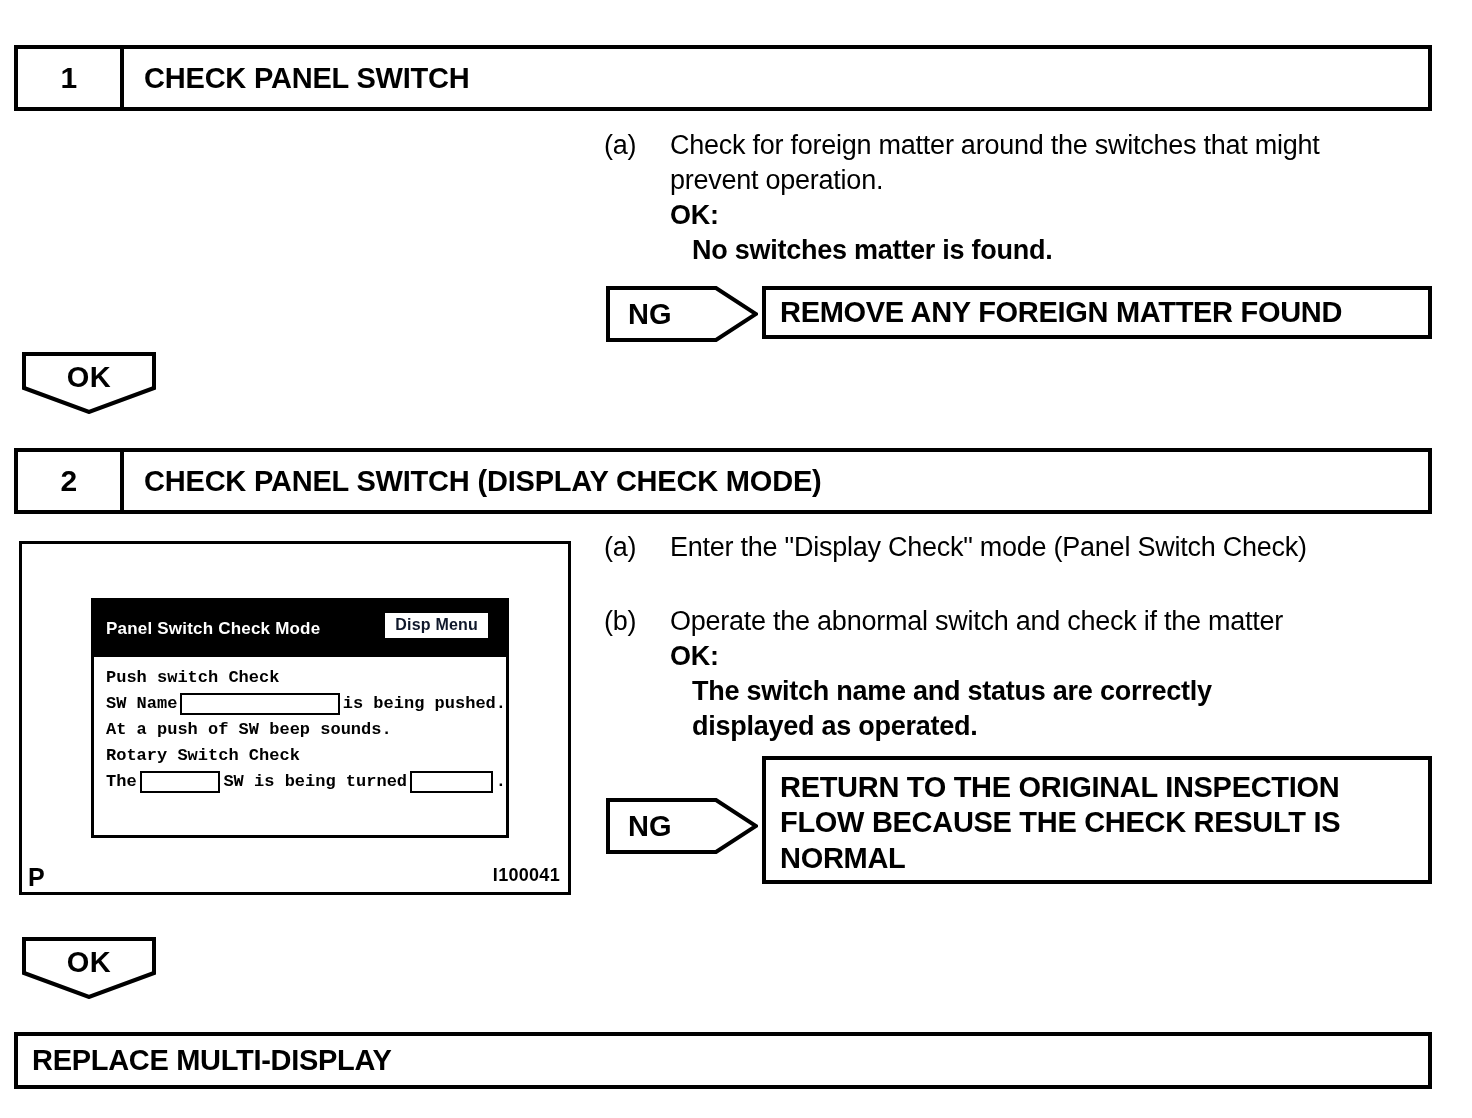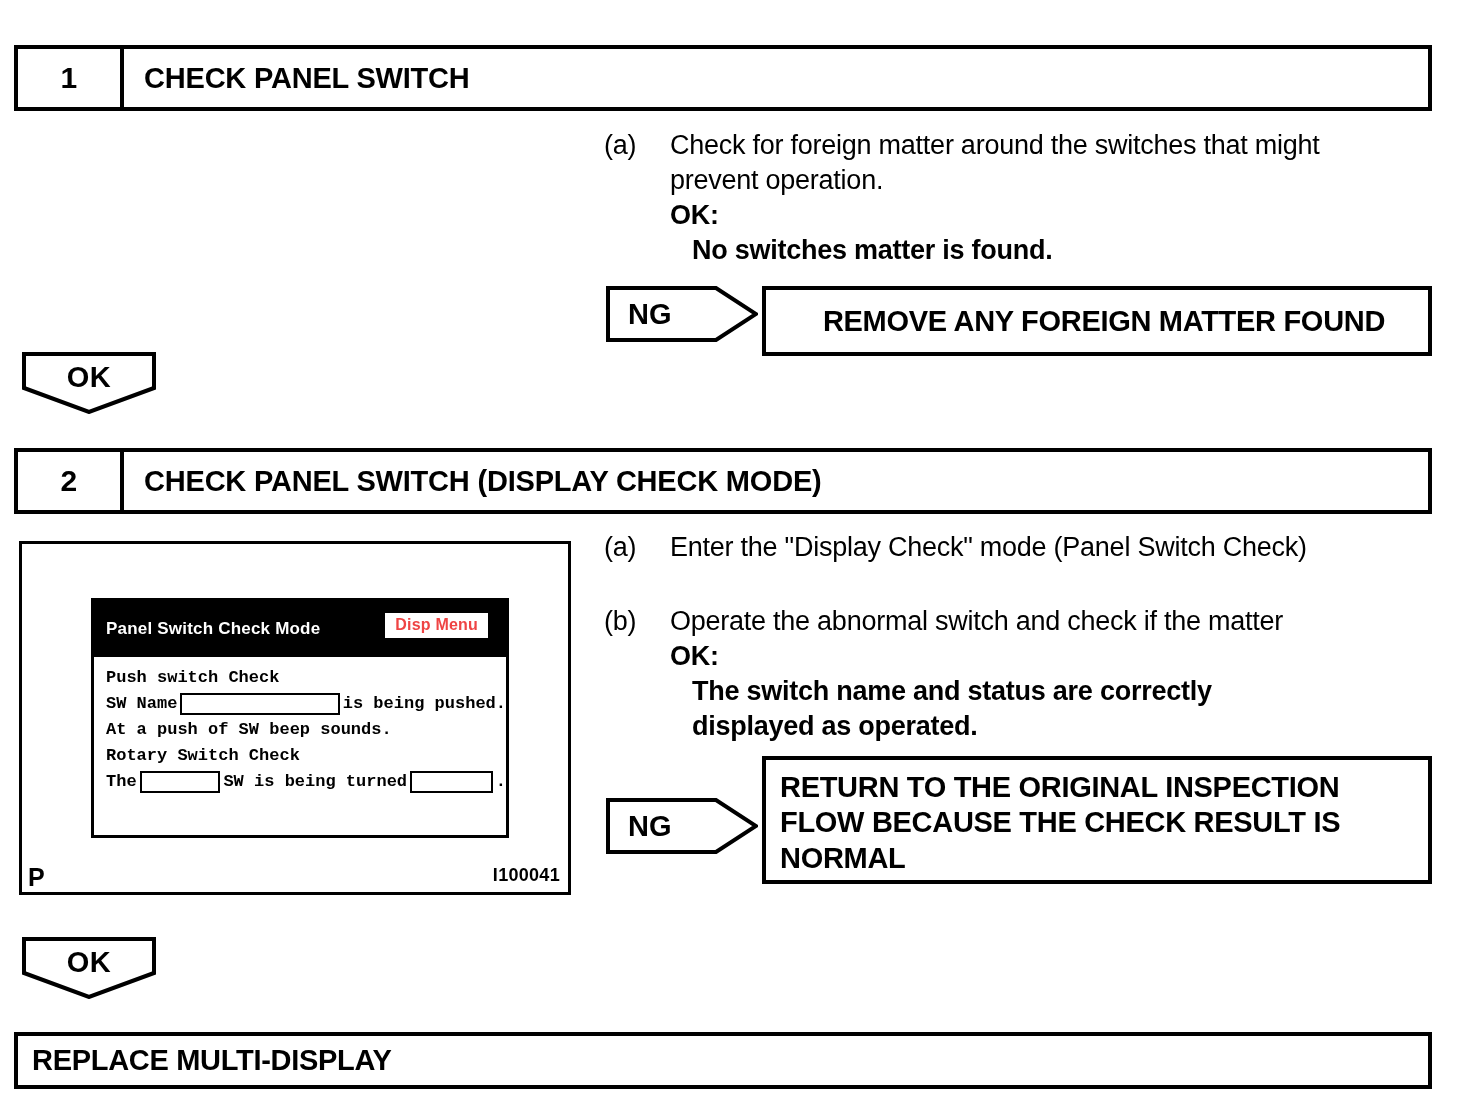--- a/index.html
+++ b/index.html
@@ -153,21 +153,21 @@
     font-size: 17px;
     font-weight: bold;
     padding-left: 12px;
     letter-spacing: 0.2px;
   }
   .disp-menu-btn {
     position: absolute;
     right: 18px;
     top: 12px;
     background: #ffffff;
-    color: #ef4444;
+    color: #0f172a;
     font-size: 16px;
     font-weight: bold;
     padding: 3px 10px 4px 10px;
     letter-spacing: 0.2px;
   }
   .device-body {
     padding: 8px 0 0 12px;
     font-size: 17px;
     font-weight: bold;
     line-height: 1.53;
@@ -209,21 +209,21 @@
   </div>
 </div>
 
 <div class="ng-chevron" style="left:606px; top:286px; width:152px; height:56px;">
   <svg width="152" height="56" viewBox="0 0 152 56">
     <polygon points="2,2 110,2 150,28 110,54 2,54" fill="#ffffff" stroke="#000000" stroke-width="4" stroke-linejoin="miter"></polygon>
   </svg>
   <div class="ng-label">NG</div>
 </div>
 
-<div class="result-box abs" style="left:762px; top:286px; width:670px; height:70px;justify-content:center;">
+<div class="result-box abs" style="left:762px; top:286px; width:670px; height:53px;">
   <span class="rline">REMOVE ANY FOREIGN MATTER FOUND</span>
 </div>
 
 <div class="ok-pent" style="left:22px; top:352px; width:134px; height:62px;">
   <svg width="134" height="62" viewBox="0 0 134 62">
     <polygon points="2,2 132,2 132,36 67,60 2,36" fill="#ffffff" stroke="#000000" stroke-width="4" stroke-linejoin="miter"></polygon>
   </svg>
   <div class="ok-label">OK</div>
 </div>
 

